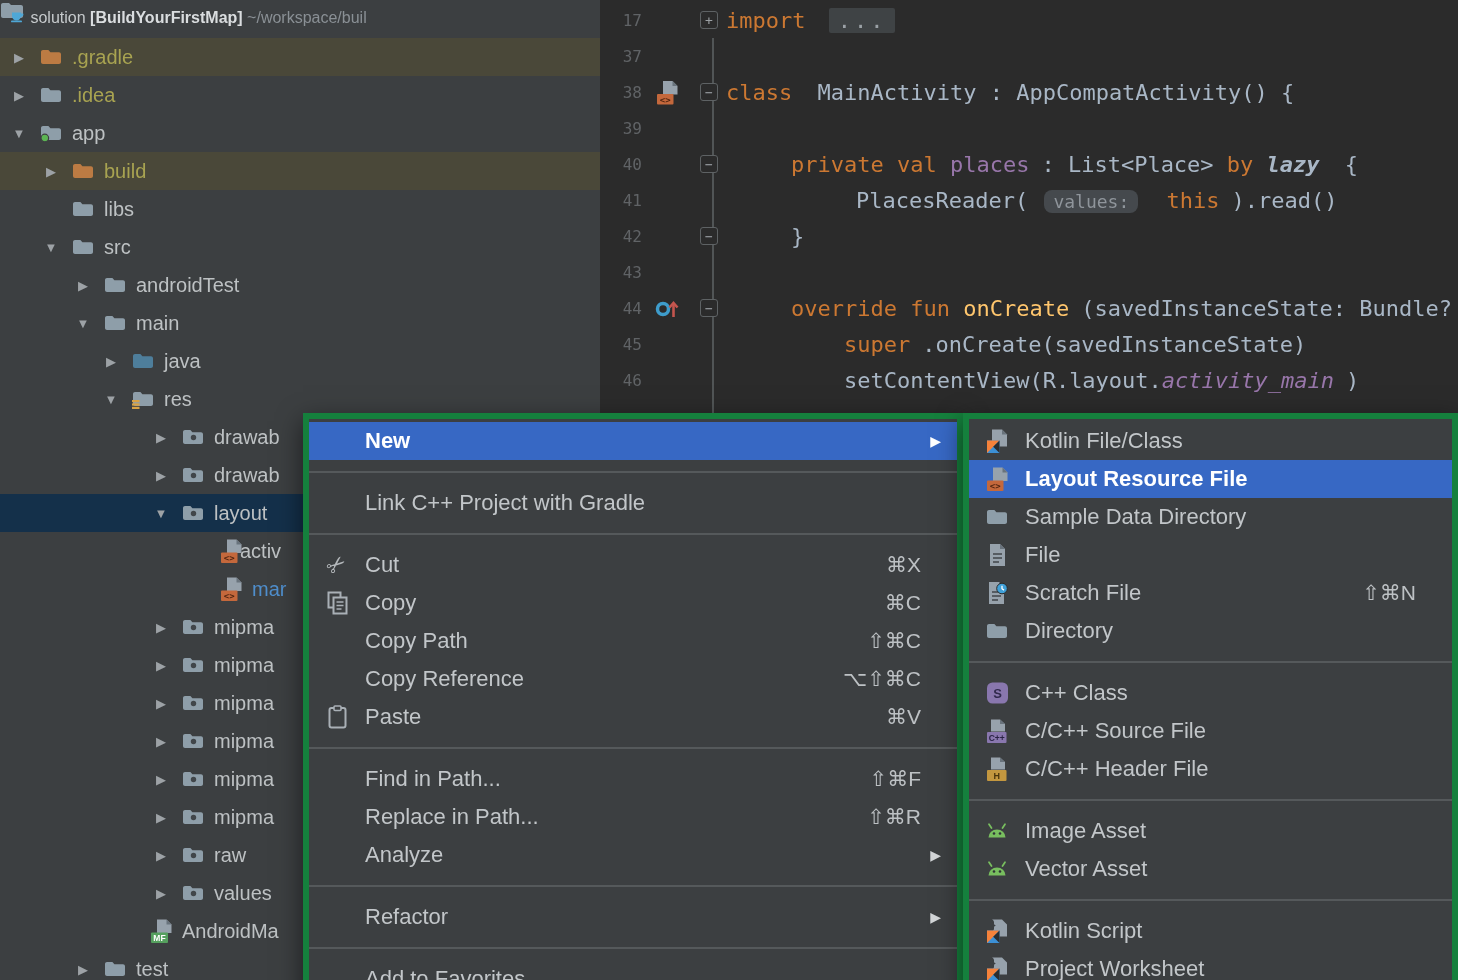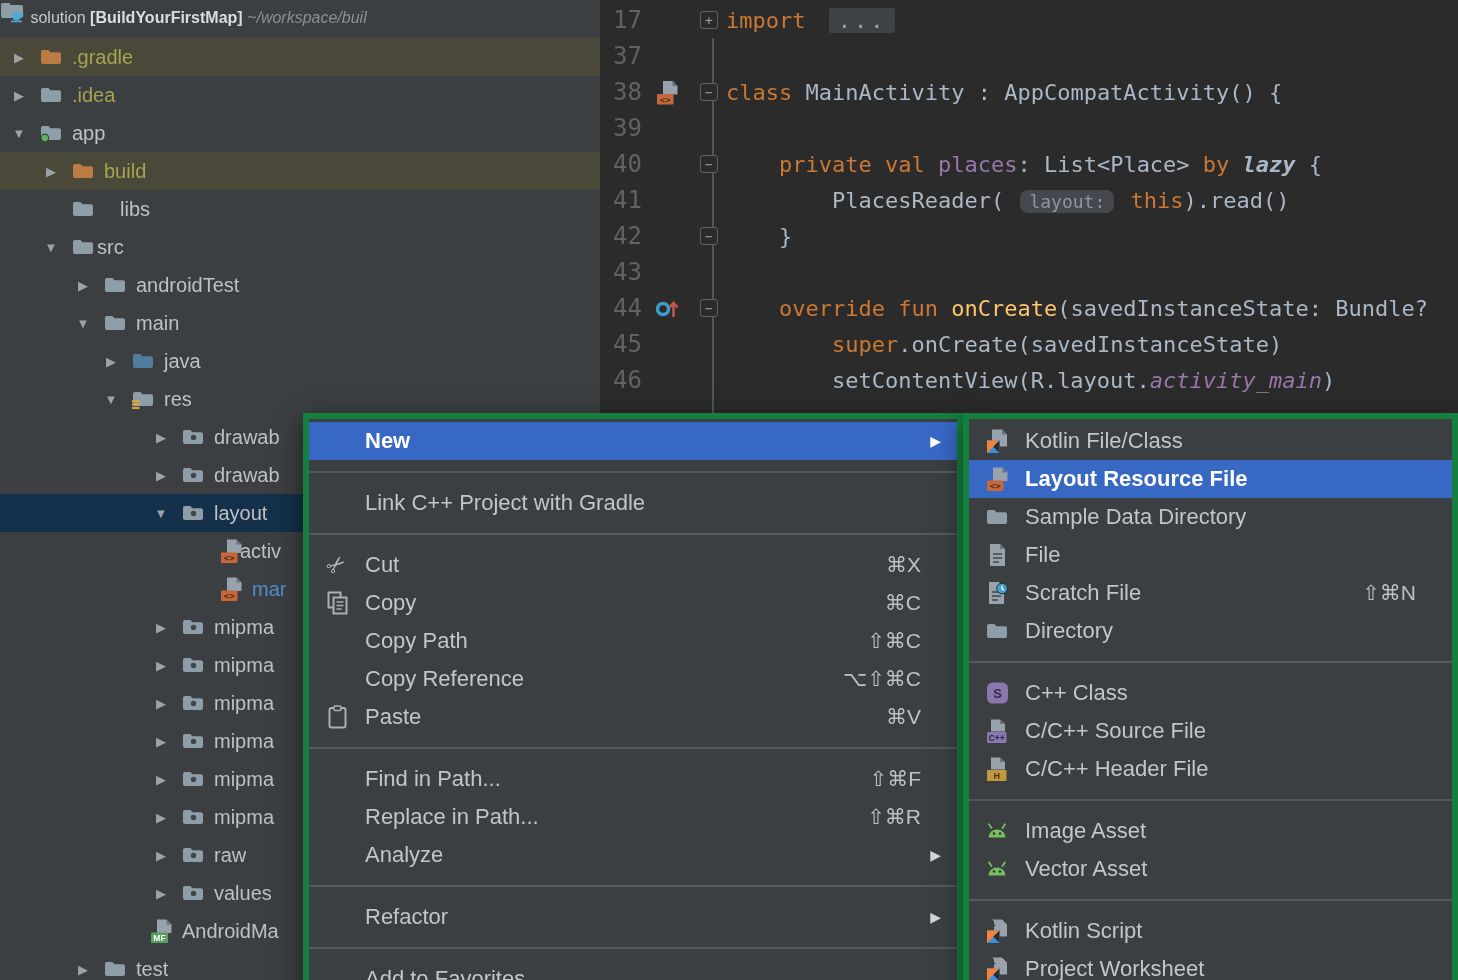--- a/index.html
+++ b/index.html
@@ -9,34 +9,34 @@
   #panel{position:absolute;left:0;top:0;width:600px;height:980px;background:var(--panel-bg);overflow:hidden;}
   .trow{position:relative;height:38px;}
   .trow .arr{position:absolute;top:50%;transform:translateY(-50%);font-size:13px;color:#9DA2A6;width:22px;text-align:center;cursor:pointer;}
   .trow .tic{position:absolute;top:50%;transform:translateY(-50%);line-height:0;}
   .trow .tlabel{position:absolute;top:50%;transform:translateY(-50%);font-size:20px;color:#BDC1C3;white-space:nowrap;}
   .tlabel.excluded{color:var(--excluded-text);}
   .tlabel.open{color:var(--open-file-text);}
   .bg-excluded{background:var(--tree-excluded-bg);}
   .bg-selected{background:var(--tree-sel);}
   #root-row{position:relative;height:38px;}
-  #root-row .path{color:#8A9095;font-style:italic;}
+  #root-row .path{color:#8A9095;}
   #root-row b{color:#DADDDF;}
   #root-row .tlabel{color:#C6CACC;}
   
   #editor{position:absolute;left:600px;top:0;width:858px;height:980px;background:var(--editor-bg);padding-top:2px;box-sizing:border-box;}
   #foldline{position:absolute;left:112px;top:38px;bottom:0;width:2px;background:#515556;z-index:0;}
   .cline{position:relative;height:36px;display:flex;align-items:center;}
-  .lnum{width:42px;text-align:right;font-family:"DejaVu Sans Mono",monospace;font-size:24px;color:var(--line-num);flex:none;}
+  .lnum{width:42px;text-align:right;font-family:"DejaVu Sans Mono",monospace;font-size:16px;color:var(--line-num);flex:none;}
   .gut{width:50px;flex:none;display:flex;justify-content:center;align-items:center;line-height:0;}
   .foldc{width:34px;flex:none;display:flex;justify-content:center;z-index:1;}
   .fbox{width:16px;height:16px;border:1.5px solid #5E6264;border-radius:3px;color:#9DA2A6;
         font:13px "DejaVu Sans Mono",monospace;display:flex;align-items:center;justify-content:center;background:var(--editor-bg);}
   .codetxt{font-family:"DejaVu Sans Mono",monospace;font-size:22px;white-space:pre;}
-  .kw{color:var(--kw);} .pl{color:var(--plain);} .fn{color:var(--func);}
+  .kw{color:var(--kw);} .pl{color:var(--plain);margin-left:12px;} .fn{color:var(--func);}
   .fld{color:var(--purple);} .it{color:var(--plain);font-style:italic;font-weight:bold;}
   .pp{color:var(--purple);font-style:italic;}
   .hint{background:#45494d;color:#8F959B;border-radius:8px;padding:1px 9px;font-size:18px;margin:0 3px;}
   .foldbox{background:#3f4345;color:#9BA1A6;padding:0 9px;border-radius:2px;margin-left:10px;letter-spacing:3px;}
   
   .menu{position:absolute;top:413px;height:587px;background:var(--menu-bg);border:6px solid #15803d;
         box-shadow:0 8px 24px rgba(0,0,0,.55);box-sizing:border-box;padding-top:3px;overflow:hidden;}
   #cmenu{left:303px;width:660px;}
   #submenu{left:963px;width:495px;}
   .mrow{position:relative;height:38px;display:flex;align-items:center;cursor:pointer;}
@@ -90,28 +90,28 @@
         <span class="arr" style="left:40px">▶</span>
         <span class="tic" style="left:72px"><span class="ic"><svg width="22" height="20" viewBox="0 0 22 20">
               <path d="M1 5c0-1.1.9-2 2-2h5.4l2 2.2H19c1.1 0 2 .9 2 2V15c0 1.1-.9 2-2 2H3c-1.1 0-2-.9-2-2z" fill="#BC7B43"></path>
             </svg></span></span>
         <span class="tlabel excluded" style="left:104px">build</span>
       </div>
       <div class="trow">
         <span class="tic" style="left:72px"><span class="ic"><svg width="22" height="20" viewBox="0 0 22 20">
               <path d="M1 5c0-1.1.9-2 2-2h5.4l2 2.2H19c1.1 0 2 .9 2 2V15c0 1.1-.9 2-2 2H3c-1.1 0-2-.9-2-2z" fill="#8E9EA9"></path>
             </svg></span></span>
-        <span class="tlabel " style="left:120px">libs</span>
+        <span class="tlabel " style="left:104px">libs</span>
       </div>
       <div class="trow">
         <span class="arr" style="left:40px">▼</span>
         <span class="tic" style="left:72px"><span class="ic"><svg width="22" height="20" viewBox="0 0 22 20">
               <path d="M1 5c0-1.1.9-2 2-2h5.4l2 2.2H19c1.1 0 2 .9 2 2V15c0 1.1-.9 2-2 2H3c-1.1 0-2-.9-2-2z" fill="#8E9EA9"></path>
             </svg></span></span>
-        <span class="tlabel " style="left:97px">src</span>
+        <span class="tlabel " style="left:104px">src</span>
       </div>
       <div class="trow">
         <span class="arr" style="left:72px">▶</span>
         <span class="tic" style="left:104px"><span class="ic"><svg width="22" height="20" viewBox="0 0 22 20">
               <path d="M1 5c0-1.1.9-2 2-2h5.4l2 2.2H19c1.1 0 2 .9 2 2V15c0 1.1-.9 2-2 2H3c-1.1 0-2-.9-2-2z" fill="#8E9EA9"></path>
             </svg></span></span>
         <span class="tlabel " style="left:136px">androidTest</span>
       </div>
       <div class="trow">
         <span class="arr" style="left:72px">▼</span>
@@ -307,21 +307,21 @@
         <span class="gut"></span>
         <span class="foldc">
           <span class="fbox">−</span>
         </span>
         <span class="codetxt"><span class="pl">    </span><span class="kw">private val </span><span class="fld">places</span><span class="pl">: List&lt;Place&gt; </span><span class="kw">by </span><span class="it">lazy </span><span class="pl">{</span></span>
       </div>
       <div class="cline">
         <span class="lnum">41</span>
         <span class="gut"></span>
         <span class="foldc"></span>
-        <span class="codetxt"><span class="pl">        </span><span class="pl">PlacesReader( </span><span class="hint">layout:</span><span class="pl"> </span><span class="kw">this</span><span class="pl">).read()</span></span>
+        <span class="codetxt"><span class="pl">        </span><span class="pl">PlacesReader( </span><span class="hint">values:</span><span class="pl"> </span><span class="kw">this</span><span class="pl">).read()</span></span>
       </div>
       <div class="cline">
         <span class="lnum">42</span>
         <span class="gut"></span>
         <span class="foldc">
           <span class="fbox">−</span>
         </span>
         <span class="codetxt"><span class="pl">    }</span></span>
       </div>
       <div class="cline">

